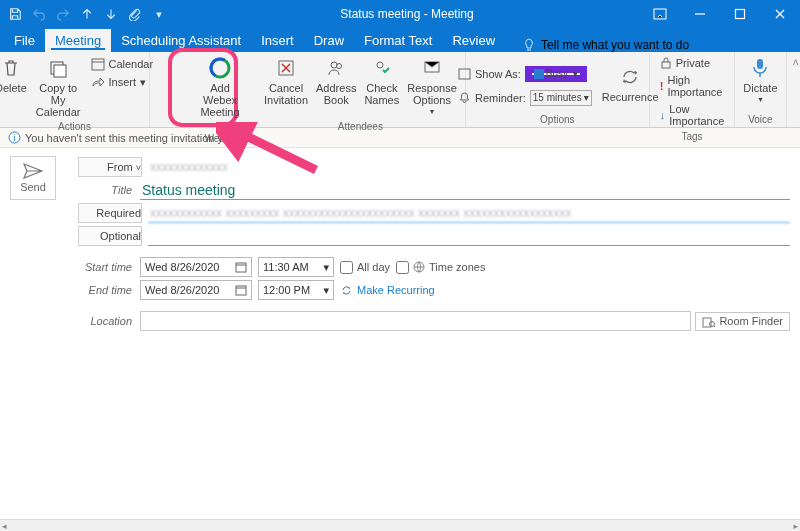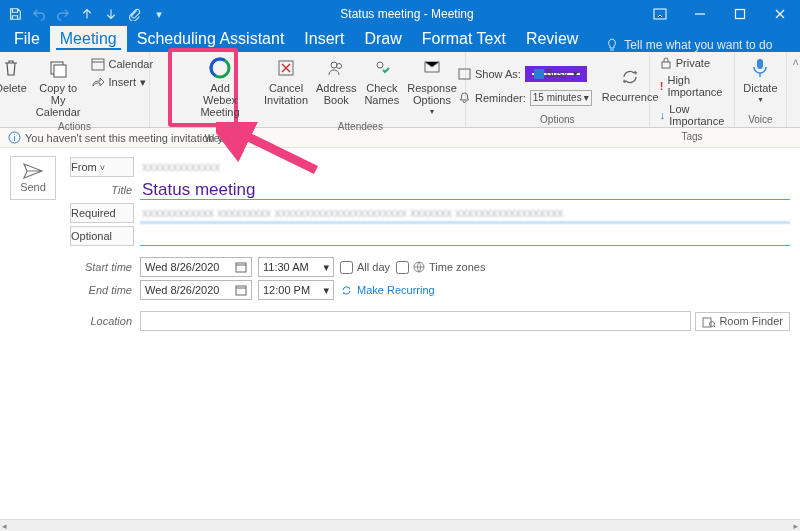--- a/index.html
+++ b/index.html
@@ -9,47 +9,47 @@
   .titlebar { height: 28px; background: #0b77d3; color: #fff; display: flex; align-items: center; }
   .qat { display: flex; align-items: center; padding: 0 4px; gap: 2px; }
   .qat-btn { width: 22px; height: 22px; display: flex; align-items: center; justify-content: center; color: #fff; opacity: .85; }
   .qat-btn.dim { opacity: .35; }
   .title-center { flex: 1; text-align: center; font-size: 12px; }
   .win-ctrls { display: flex; }
   .win-btn { width: 40px; height: 28px; display: flex; align-items: center; justify-content: center; }
   
   
   .menutabs { height: 24px; background: #0b77d3; color: #fff; display: flex; align-items: flex-end; padding: 0 4px; }
-  .mtab { padding: 4px 10px; font-size: 16px; cursor: default; }
+  .mtab { padding: 4px 10px; font-size: 13px; cursor: default; }
   .mtab.active { background: #f3f3f3; color: #0b77d3; position: relative; }
   .mtab.active::after { content: ""; position: absolute; left: 6px; right: 6px; bottom: 2px; height: 2px; background: #0b77d3; }
-  .tellme { margin-left: 18px; display: flex; align-items: center; gap: 6px; color: #e5e5e5; font-size: 12px; }
+  .tellme { margin-left: 18px; display: flex; align-items: center; gap: 6px; color: #000000; font-size: 12px; }
   
   
   .ribbon { height: 76px; background: #f3f3f3; border-bottom: 1px solid #d0d0d0; display: flex; }
   .rgroup { border-right: 1px solid #e1e1e1; display: flex; flex-direction: column; align-items: center; padding: 2px 4px 0; }
   .rgroup-content { flex: 1; display: flex; align-items: flex-start; }
   .rgroup-label { font-size: 10px; color: #666; height: 14px; line-height: 14px; }
   .rbtn { display: flex; flex-direction: column; align-items: center; justify-content: flex-start; padding: 2px 4px; text-align: center; font-size: 11px; line-height: 12px; color: #444; min-width: 42px; }
   .rbtn .ic { height: 24px; display: flex; align-items: center; justify-content: center; margin-bottom: 2px; }
   .rbtn-sm { display: flex; align-items: center; gap: 4px; font-size: 11px; color: #444; padding: 1px 4px; }
   .rcol { display: flex; flex-direction: column; justify-content: center; gap: 2px; padding: 2px 2px; }
-  .webex-hl { border: 4px solid #ef3f7c; border-radius: 3px; margin: -4px 18px 0; padding-top: 2px; padding-left: 38px; }
+  .webex-hl { border: 4px solid #ef3f7c; border-radius: 14px; margin: -4px 18px 0; padding-top: 2px; padding-left: 38px; }
   
   
   .infobar { height: 20px; background: #faf9f5; border-bottom: 1px solid #e3e3e3; display: flex; align-items: center; padding: 0 8px; font-size: 11px; color: #555; gap: 4px; }
   
   
   .form { padding: 8px 10px 6px; background: #fff; }
   .form-left { float: left; width: 50px; text-align: center; }
   .send-box { border: 1px solid #cfcfcf; width: 46px; height: 44px; display: flex; flex-direction: column; align-items: center; justify-content: center; gap: 2px; color: #666; }
   .form-grid { margin-left: 60px; }
   .frow { display: flex; align-items: center; min-height: 22px; margin-bottom: 1px; }
   .flabel { width: 70px; text-align: right; padding-right: 8px; color: #666; font-size: 11px; font-style: italic; }
-  .flabel-btn { border: 1px solid #cfcfcf; background: #fafafa; width: 64px; text-align: left; padding: 3px 0; font-size: 11px; color: #444; margin-right: 6px; }
+  .flabel-btn { border: 1px solid #cfcfcf; background: #fafafa; width: 64px; text-align: right; padding: 3px 0; font-size: 11px; color: #444; margin-right: 6px; margin-left: 8px; }
   .ftext { flex: 1; border-bottom: 1px solid #4aa8e8; height: 20px; display: flex; align-items: center; padding: 0 2px; color: #444; font-size: 12px; }
   .ftext.grey { color: #bbb; filter: blur(1.2px); }
   .time-row { display: flex; align-items: center; gap: 6px; }
   .date-in, .time-in { border: 1px solid #b9b9b9; height: 20px; display: flex; align-items: center; padding: 0 4px; font-size: 11px; gap: 8px; background: #fff; }
   .date-in { width: 112px; justify-content: space-between; }
   .time-in { width: 76px; justify-content: space-between; }
   .chkrow { display: flex; align-items: center; gap: 4px; font-size: 11px; color: #555; }
   .link { color: #1b7dd0; }
   .location-row { display: flex; align-items: center; }
   .loc-in { flex: 1; border: 1px solid #c8c8c8; height: 20px; }
@@ -365,21 +365,21 @@
     </div>
   </div>
   <div class="form-grid">
     <div class="frow">
       <div class="flabel-btn"><span>From</span> <span style="font-size:9px">˅</span></div>
       <div class="ftext grey" style="border-bottom:none">xxxxxxxxxxxxx</div>
     </div>
     <div class="frow">
       <div class="flabel">Title</div>
       <div class="ftext">
-          <span style="font-size:17px;color:#4c1d95">Status meeting</span>
+          <span style="font-size:14px;color:#0f766e">Status meeting</span>
         </div>
     </div>
     <div class="frow">
       <div class="flabel-btn">Required</div>
       <div class="ftext grey">xxxxxxxxxxxx  xxxxxxxxx   xxxxxxxxxxxxxxxxxxxxxx   xxxxxxx   xxxxxxxxxxxxxxxxxx</div>
     </div>
     <div class="frow">
       <div class="flabel-btn">Optional</div>
       <div class="ftext"></div>
     </div>

